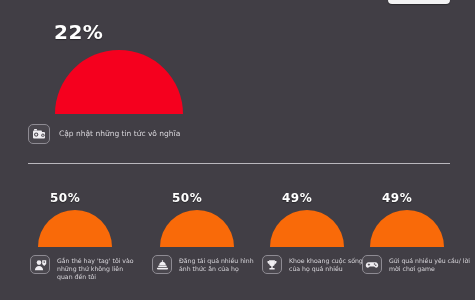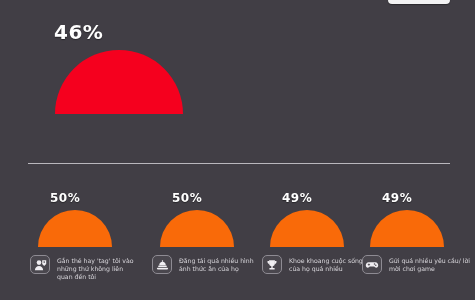--- a/index.html
+++ b/index.html
@@ -124,22 +124,36 @@
   #stat-4 { left: 362px; top: 192px; width: 112px; }
 </style>
 </head>
 <body style="background: rgb(65, 62, 69);">
 
 <div id="infographic" style="background: rgb(65, 62, 69);">
 
   <div class="top-pill" style="background: rgb(242, 242, 243);"></div>
 
   <div class="stat" id="stat-0">
-    <div class="pct">46%</div>
+    <div class="pct">22%</div>
     <div class="dome" style="background: rgb(245, 0, 30);"></div>
+    <div class="legend">
+      <div class="icon-box">
+        <svg width="14" height="12" viewBox="0 0 14 12" fill="none">
+          <rect x="1" y="2.5" width="9" height="8" rx="1" fill="#f0eef2"></rect>
+          <rect x="9" y="4" width="4" height="6.5" rx="1" fill="#f0eef2"></rect>
+          <circle cx="4.2" cy="6.6" r="2.1" fill="#4a474e"></circle>
+          <circle cx="4.2" cy="6.6" r="1.1" fill="#f0eef2"></circle>
+          <circle cx="10.9" cy="7.2" r="1.6" fill="#4a474e"></circle>
+          <circle cx="10.9" cy="7.2" r="0.8" fill="#f0eef2"></circle>
+          <rect x="2" y="1" width="3" height="1.6" rx="0.6" fill="#f0eef2"></rect>
+        </svg>
+      </div>
+      <div class="caption">Cập nhật những tin tức vô nghĩa</div>
+    </div>
   </div>
 
   <div class="divider" style="background: rgb(185, 183, 189);"></div>
 
   <div class="row2">
 
     <div class="stat" id="stat-1">
       <div class="pct">50%</div>
       <div class="dome" style="background: rgb(249, 106, 9);"></div>
       <div class="legend">

